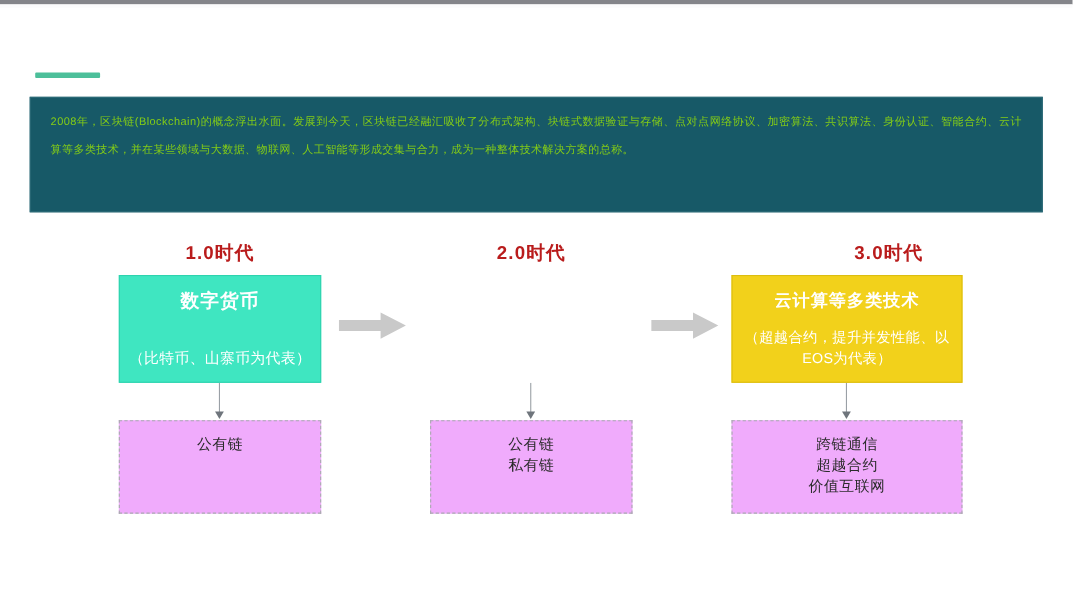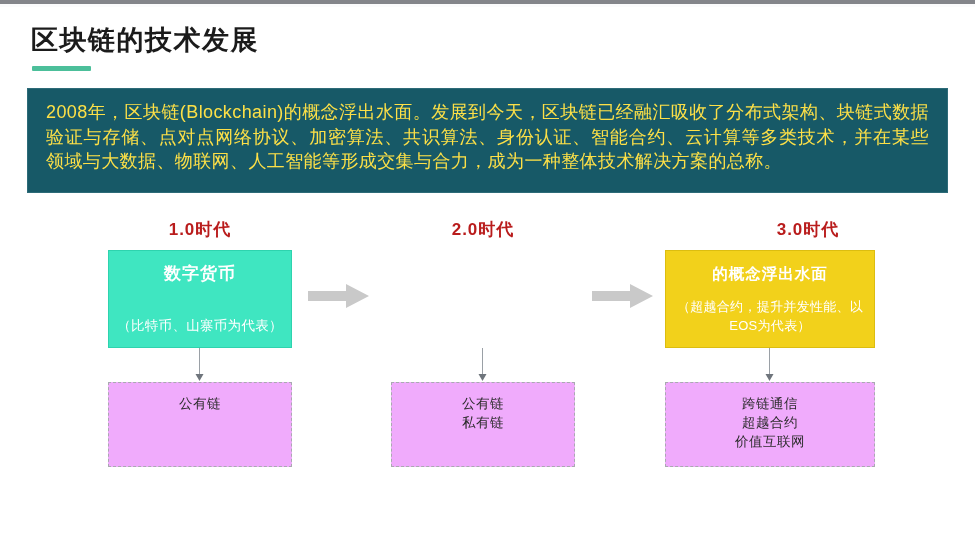--- a/index.html
+++ b/index.html
@@ -70,23 +70,23 @@
     left: 27px;
     top: 88px;
     width: 921px;
     height: 105px;
     background: #175967;
     box-sizing: border-box;
     padding: 11px 18px 0 18px;
     border: 1px solid #2d6b78;
   }
   #intro-text {
-    font-size: 18px;
+    font-size: 10px;
     line-height: 24.5px;
-    color: #fde047;
+    color: #84cc16;
     letter-spacing: 0.4px;
     text-align: justify;
     font-family: "Liberation Sans", "DejaVu Sans", sans-serif;
   }
 
   
   .era-label {
     position: absolute;
     top: 218px;
     width: 200px;
@@ -191,39 +191,38 @@
   }
 </style>
 </head>
 <body>
 
 <div id="slide">
 
   <div id="top-bar"></div>
   <div id="top-bar-shade"></div>
 
-  <div id="page-title">区块链的技术发展</div>
   <div id="title-underline"></div>
 
   <div id="intro-panel">
     <div id="intro-text">2008年，区块链(Blockchain)的概念浮出水面。发展到今天，区块链已经融汇吸收了分布式架构、块链式数据验证与存储、点对点网络协议、加密算法、共识算法、身份认证、智能合约、云计算等多类技术，并在某些领域与大数据、物联网、人工智能等形成交集与合力，成为一种整体技术解决方案的总称。</div>
   </div>
 
   <div class="era-label" id="era-label-0">1.0时代</div>
   <div class="era-label" id="era-label-1">2.0时代</div>
   <div class="era-label" id="era-label-2">3.0时代</div>
 
   <div class="stage-card" id="stage-card-0">
     <div class="stage-title">数字货币</div>
     <div class="stage-sub">（比特币、山寨币为代表）</div>
   </div>
 
 
   <div class="stage-card" id="stage-card-2">
-    <div class="stage-title">的概念浮出水面</div>
+    <div class="stage-title">云计算等多类技术</div>
     <div class="stage-sub">（超越合约，提升并发性能、以EOS为代表）</div>
   </div>
 
   <div class="block-arrow" id="block-arrow-0">
     <svg width="62" height="26" viewBox="0 0 62 26">
       <polygon points="0,8 38,8 38,1 61,13 38,25 38,18 0,18" fill="#c9c9c9"></polygon>
     </svg>
   </div>
   <div class="block-arrow" id="block-arrow-1">
     <svg width="62" height="26" viewBox="0 0 62 26">

